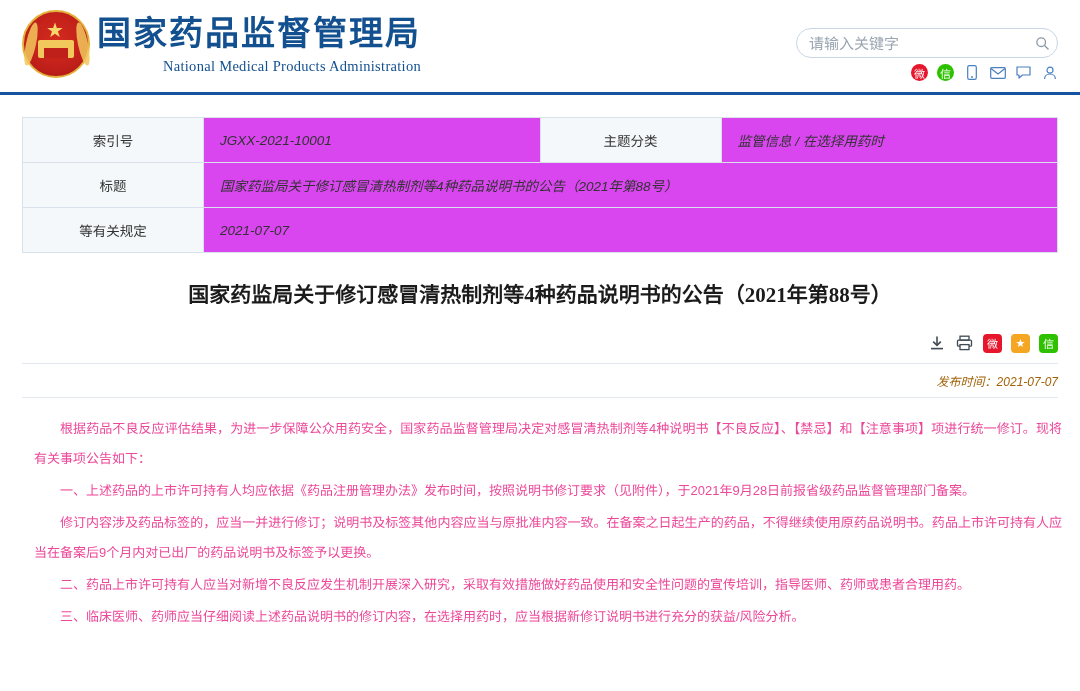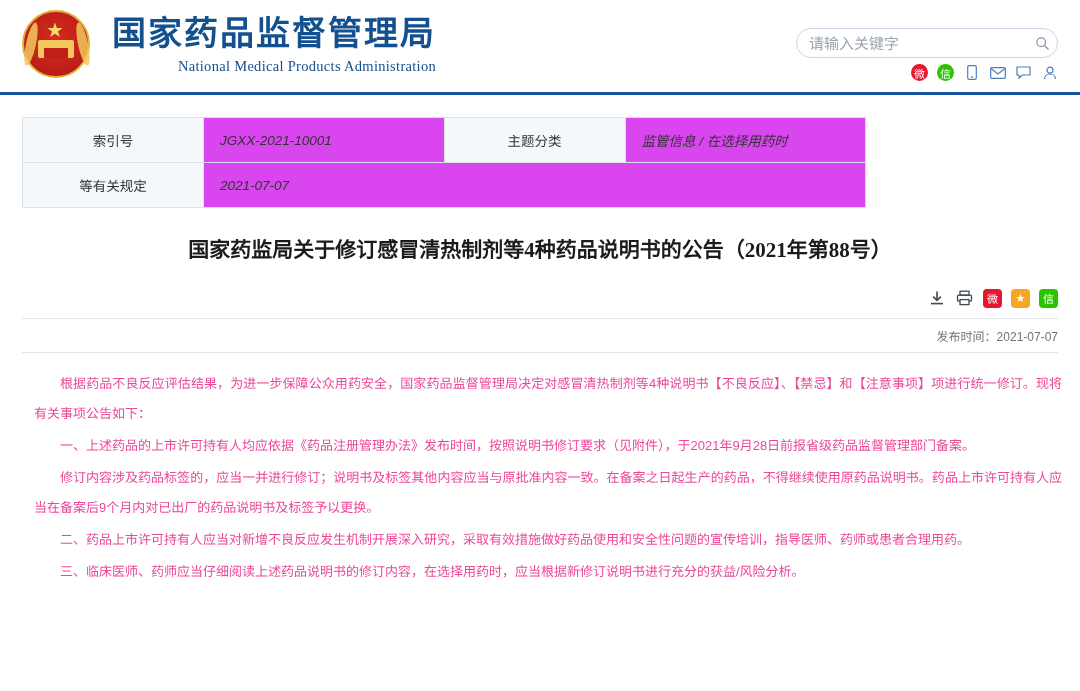--- a/index.html
+++ b/index.html
@@ -94,21 +94,21 @@
     height: 44px;
     background: #f2c75c;
     border-radius: 50% 50% 50% 50%;
     opacity: .85;
   }
   .emblem .wheat-l { left: 4px; transform: rotate(12deg); }
   .emblem .wheat-r { right: 4px; transform: rotate(-12deg); }
 
   .title-block {
     position: absolute;
-    left: 112px;
+    left: 97px;
     top: 14px;
   }
   .title-cn {
     font-size: 34px;
     font-weight: bold;
     color: #13508f;
     letter-spacing: 2px;
     line-height: 40px;
     font-family: "Liberation Serif", "DejaVu Serif", serif;
   }
@@ -182,21 +182,21 @@
   
   .content {
     position: absolute;
     top: 95px;
     left: 0;
     width: 1080px;
   }
   .info-table {
     margin: 22px 22px 11px 22px;
     border-collapse: collapse;
-    width: 844px;
+    width: 1036px;
     border: 1px solid #d9e2ea;
     table-layout: fixed;
   }
   .info-table td {
     border: 1px solid #d9e2ea;
     height: 36px;
     font-size: 13.5px;
     color: #333;
     padding: 4px 10px;
     font-family: "Liberation Sans", "DejaVu Sans", sans-serif;
@@ -248,21 +248,22 @@
 
   .divider {
     margin: 6px 22px 0 22px;
     border-top: 1px solid #e2e8ee;
   }
 
   .pubtime {
     margin: 8px 22px 0 22px;
     text-align: right;
     font-size: 12px;
-    color: #737373;
+    color: #a16207;
+    font-style: italic;
   }
 
   .divider2 {
     margin: 8px 22px 0 22px;
     border-top: 1px solid #e2e8ee;
   }
 
   .body-text {
     margin: 16px 18px 0 34px;
     font-size: 13px;
@@ -344,20 +345,24 @@
 
     <table class="info-table">
       <tbody>
         <tr>
           <td class="label">索引号</td>
           <td class="value">JGXX-2021-10001</td>
           <td class="label">主题分类</td>
           <td class="value">监管信息 / 在选择用药时</td>
         </tr>
         <tr>
+          <td class="label">标题</td>
+          <td class="value" colspan="3">国家药监局关于修订感冒清热制剂等4种药品说明书的公告（2021年第88号）</td>
+        </tr>
+        <tr>
           <td class="label">等有关规定</td>
           <td class="value" colspan="3">2021-07-07</td>
         </tr>
       </tbody>
     </table>
 
     <div class="article-title">国家药监局关于修订感冒清热制剂等4种药品说明书的公告（2021年第88号）</div>
 
     <div class="tool-row">
       <div class="tool-icon">

